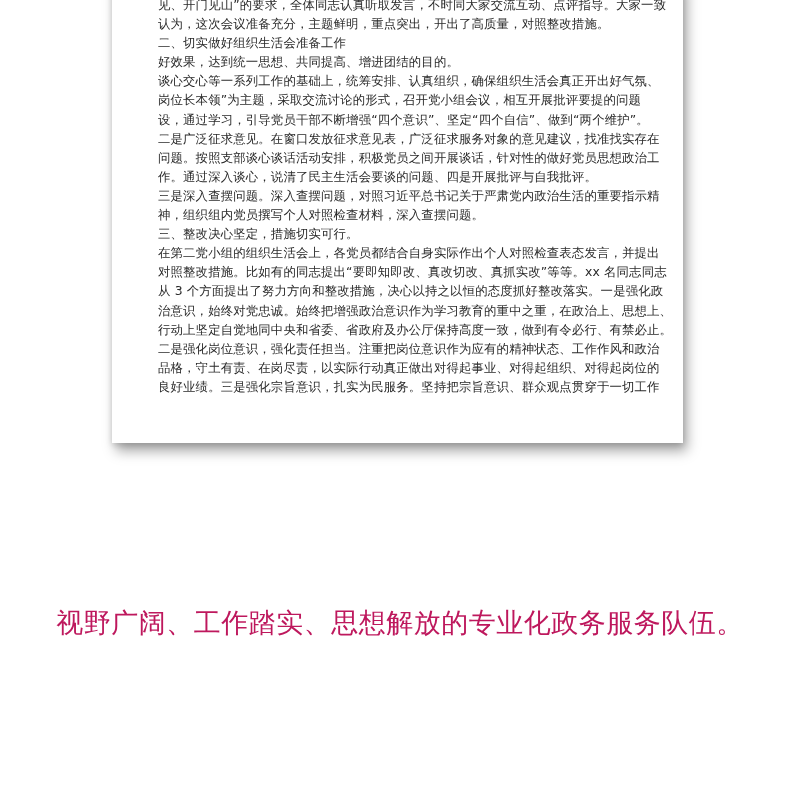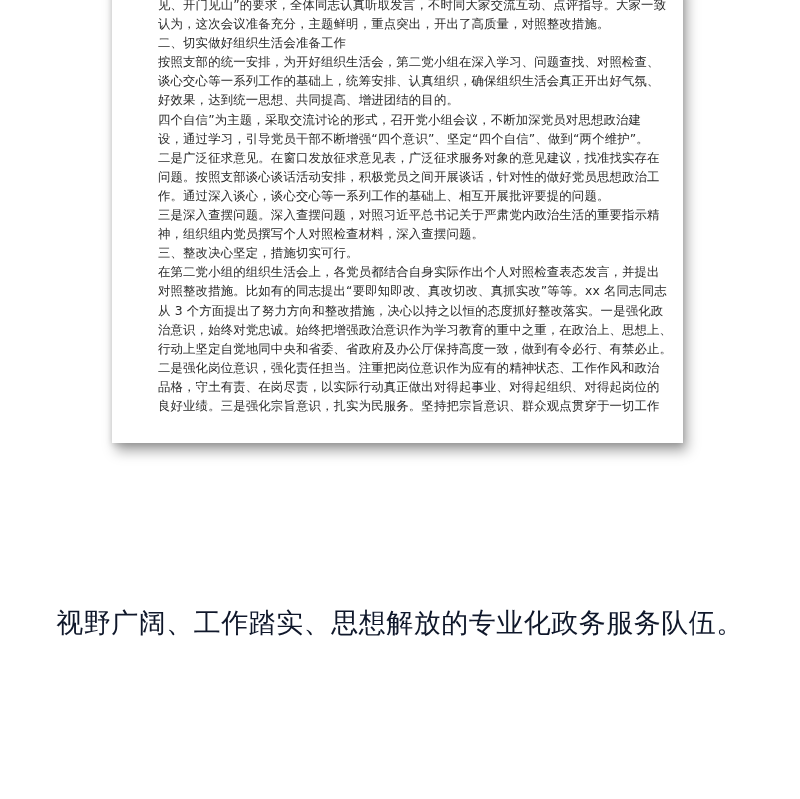--- a/index.html
+++ b/index.html
@@ -39,41 +39,40 @@
     letter-spacing: 0.15px;
   }
   .caption {
     position: absolute;
     left: 0;
     top: 605px;
     width: 800px;
     text-align: center;
     font-size: 27px;
     line-height: 36px;
-    color: #0f172a;
+    color: #be185d;
     white-space: nowrap;
     letter-spacing: 0.5px;
   }
 </style>
 </head>
 <body>
 
 <div class="page">
   <div class="page-inner">
     <div class="line">见、开门见山”的要求，全体同志认真听取发言，不时同大家交流互动、点评指导。大家一致</div>
     <div class="line">认为，这次会议准备充分，主题鲜明，重点突出，开出了高质量，对照整改措施。</div>
     <div class="line">二、切实做好组织生活会准备工作</div>
-    <div class="line">按照支部的统一安排，为开好组织生活会，第二党小组在深入学习、问题查找、对照检查、</div>
+    <div class="line">好效果，达到统一思想、共同提高、增进团结的目的。</div>
     <div class="line">谈心交心等一系列工作的基础上，统筹安排、认真组织，确保组织生活会真正开出好气氛、</div>
-    <div class="line">好效果，达到统一思想、共同提高、增进团结的目的。</div>
-    <div class="line">四个自信”为主题，采取交流讨论的形式，召开党小组会议，不断加深党员对思想政治建</div>
+    <div class="line">岗位长本领”为主题，采取交流讨论的形式，召开党小组会议，相互开展批评要提的问题</div>
     <div class="line">设，通过学习，引导党员干部不断增强“四个意识”、坚定“四个自信”、做到“两个维护”。</div>
     <div class="line">二是广泛征求意见。在窗口发放征求意见表，广泛征求服务对象的意见建议，找准找实存在</div>
     <div class="line">问题。按照支部谈心谈话活动安排，积极党员之间开展谈话，针对性的做好党员思想政治工</div>
-    <div class="line">作。通过深入谈心，谈心交心等一系列工作的基础上、相互开展批评要提的问题。</div>
+    <div class="line">作。通过深入谈心，说清了民主生活会要谈的问题、四是开展批评与自我批评。</div>
     <div class="line">三是深入查摆问题。深入查摆问题，对照习近平总书记关于严肃党内政治生活的重要指示精</div>
     <div class="line">神，组织组内党员撰写个人对照检查材料，深入查摆问题。</div>
     <div class="line">三、整改决心坚定，措施切实可行。</div>
     <div class="line">在第二党小组的组织生活会上，各党员都结合自身实际作出个人对照检查表态发言，并提出</div>
     <div class="line">对照整改措施。比如有的同志提出“要即知即改、真改切改、真抓实改”等等。xx 名同志同志</div>
     <div class="line">从 3 个方面提出了努力方向和整改措施，决心以持之以恒的态度抓好整改落实。一是强化政</div>
     <div class="line">治意识，始终对党忠诚。始终把增强政治意识作为学习教育的重中之重，在政治上、思想上、</div>
     <div class="line">行动上坚定自觉地同中央和省委、省政府及办公厅保持高度一致，做到有令必行、有禁必止。</div>
     <div class="line">二是强化岗位意识，强化责任担当。注重把岗位意识作为应有的精神状态、工作作风和政治</div>
     <div class="line">品格，守土有责、在岗尽责，以实际行动真正做出对得起事业、对得起组织、对得起岗位的</div>

